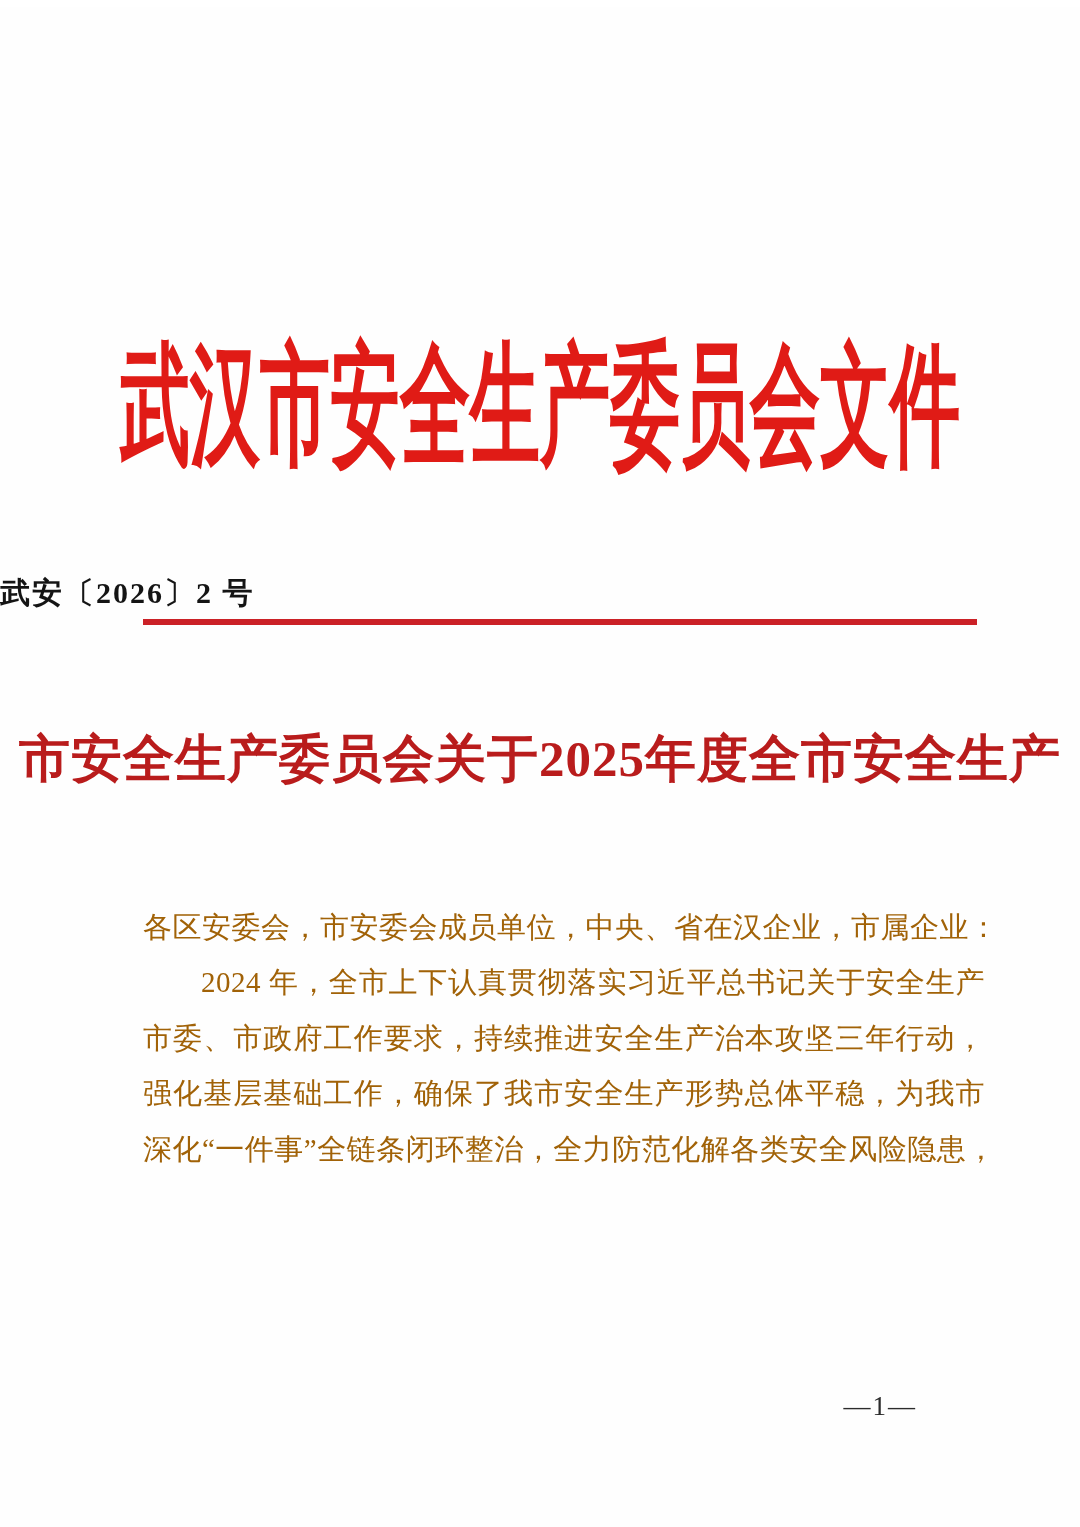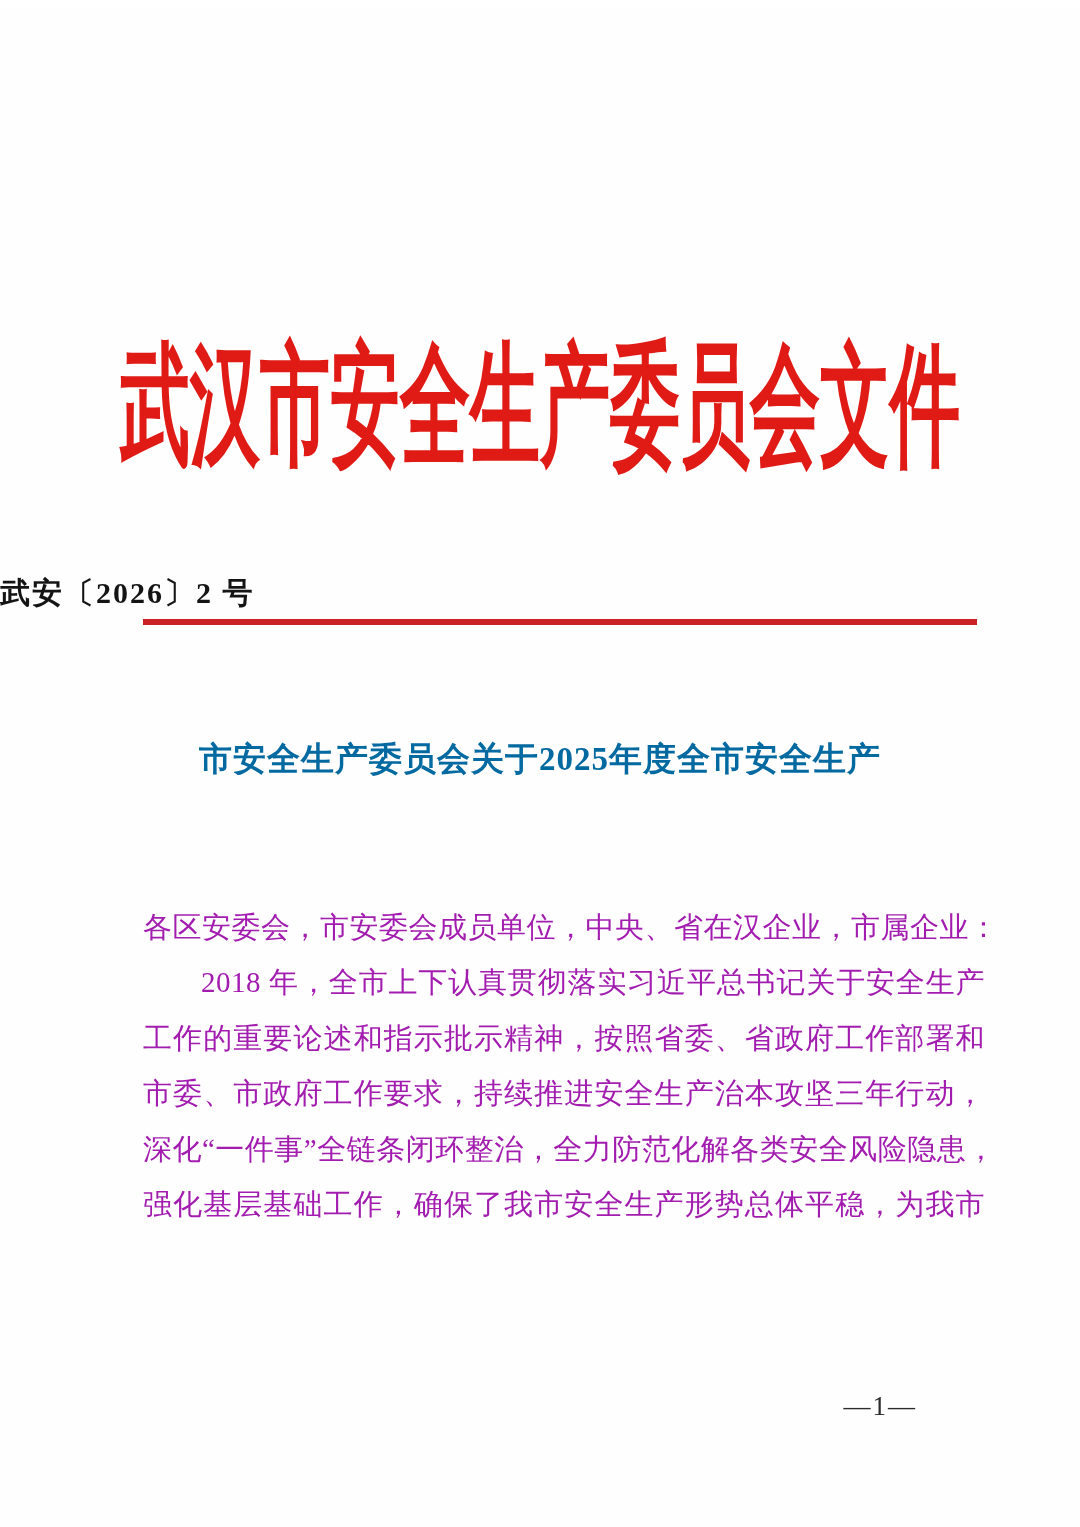--- a/index.html
+++ b/index.html
@@ -64,35 +64,35 @@
     background: #cb2127;
   }
 
   
   .doc-title {
     position: absolute;
     top: 724px;
     left: 0;
     width: 100%;
     text-align: center;
-    font-size: 33px;
+    font-size: 51px;
     font-weight: bold;
-    color: #0369a1;
+    color: #b91c1c;
     line-height: 57px;
     letter-spacing: 1px;
   }
 
   
   .doc-body {
     position: absolute;
     top: 893px;
     left: 143px;
     width: 842px;
     font-size: 29px;
-    color: #a21caf;
+    color: #a16207;
     letter-spacing: 0.5px;
   }
   .body-line {
     height: 55.4px;
     line-height: 55.4px;
     text-align: justify;
     text-align-last: justify;
     white-space: nowrap;
     overflow: hidden;
   }
@@ -122,22 +122,21 @@
   <div class="doc-number">武安〔2026〕2 号</div>
 
   <div class="red-divider"></div>
 
   <div class="doc-title">
     <div>市安全生产委员会关于2025年度全市安全生产</div>
   </div>
 
   <div class="doc-body">
     <div class="body-line">各区安委会，市安委会成员单位，中央、省在汉企业，市属企业：</div>
-    <div class="body-line indent">2018 年，全市上下认真贯彻落实习近平总书记关于安全生产</div>
-    <div class="body-line">工作的重要论述和指示批示精神，按照省委、省政府工作部署和</div>
+    <div class="body-line indent">2024 年，全市上下认真贯彻落实习近平总书记关于安全生产</div>
     <div class="body-line">市委、市政府工作要求，持续推进安全生产治本攻坚三年行动，</div>
+    <div class="body-line">强化基层基础工作，确保了我市安全生产形势总体平稳，为我市</div>
     <div class="body-line">深化“一件事”全链条闭环整治，全力防范化解各类安全风险隐患，</div>
-    <div class="body-line">强化基层基础工作，确保了我市安全生产形势总体平稳，为我市</div>
   </div>
 
   <div class="page-number">—1—</div>
 
 </div>
 
 </body></html>

